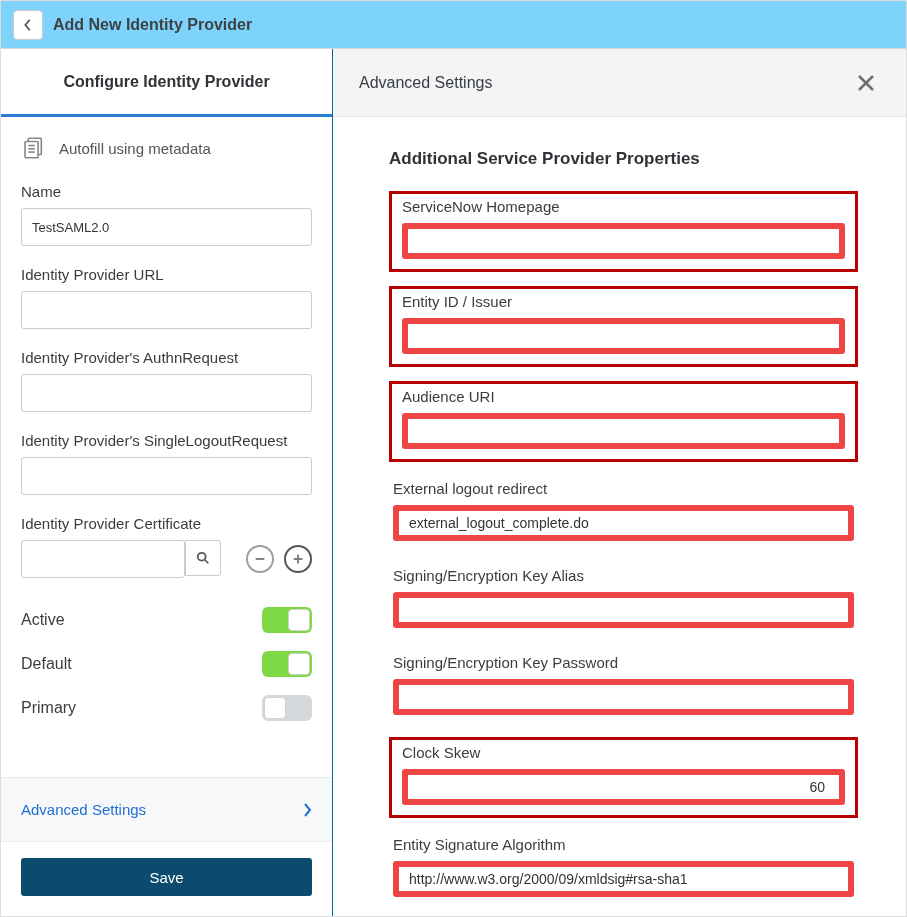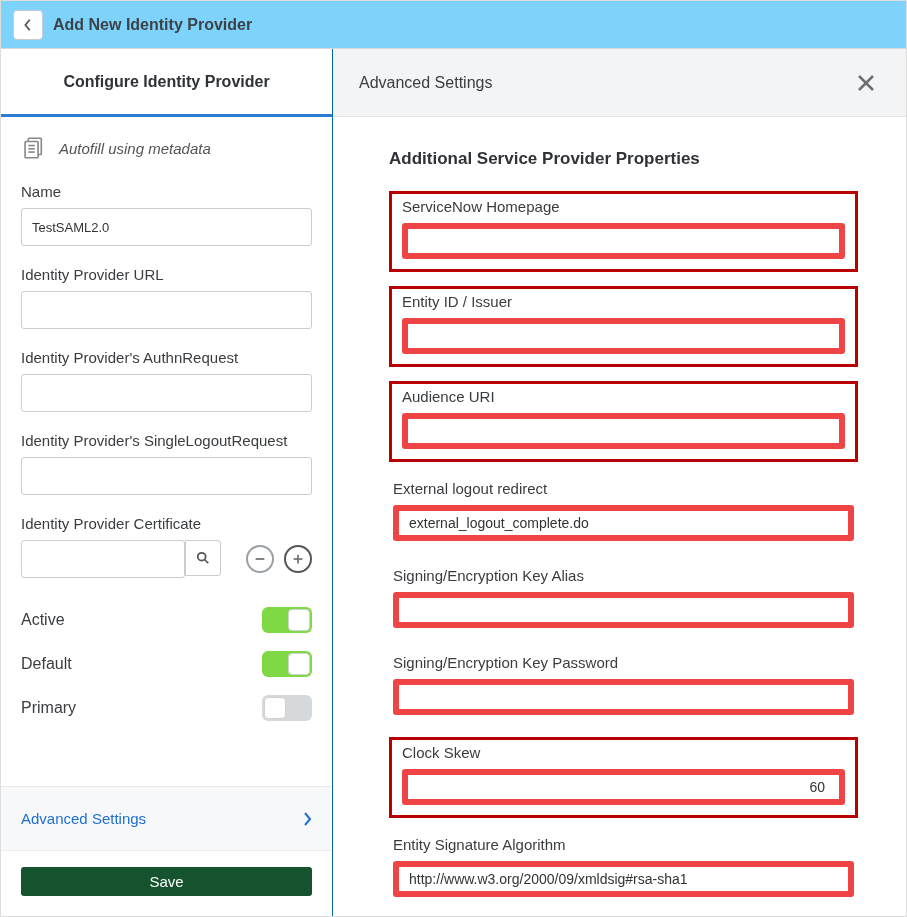--- a/index.html
+++ b/index.html
@@ -7,21 +7,21 @@
   .app { width:907px; height:917px; border:1px solid #ddd; display:flex; flex-direction:column; }
   .topbar { background:#7dd3fc; border-bottom:1px solid #d6d8db; display:flex; align-items:center; height:48px; padding:8px 12px; }
   .back-btn { width:30px; height:30px; border:1px solid #c8cbcf; border-radius:4px; background:#fff; display:flex; align-items:center; justify-content:center; cursor:pointer; margin-right:10px;}
   .back-btn svg { width:10px; height:14px; }
   .top-title { font-size:16px; font-weight:600; color:#3e4246; }
 
   .main { flex:1; display:flex; min-height:0; }
   .leftpane { width:332px; border-right:1px solid #0369a1; display:flex; flex-direction:column; }
   .lp-header { height:68px; display:flex; align-items:center; justify-content:center; border-bottom:3px solid #2b7cd3; font-size:16px; font-weight:700; color:#2f3337;}
   .lp-body { flex:1; overflow:auto; padding:18px 20px 10px 20px; }
-  .autofill { display:flex; align-items:center; gap:12px; margin-bottom:22px; color:#555; font-size:15px;font-style:italic;}
+  .autofill { display:flex; align-items:center; gap:12px; margin-bottom:22px; color:#555; font-size:15px;}
   .autofill svg { width:26px; height:26px; stroke:#888; }
 
   .field { margin-bottom:20px; }
   .field label { display:block; font-size:15px; color:#3a3d40; margin-bottom:8px; }
   .field input[type=text] { width:100%; height:38px; border:1px solid #c9ccd0; border-radius:3px; padding:6px 10px; font-size:13px; color:#333; background:#fff;}
   .cert-row { display:flex; align-items:center; gap:10px;}
   .cert-input-wrap { position:relative; flex:0 0 200px; display:flex; }
   .cert-input-wrap input { flex:1; height:36px; border:1px solid #c9ccd0; border-right:none; border-radius:3px 0 0 3px; padding:6px 8px; font-size:13px;}
   .cert-search { width:36px; height:36px; border:1px solid #c9ccd0; border-radius:0 3px 3px 0; background:#fff; display:flex; align-items:center; justify-content:center; cursor:pointer;}
   .cert-search svg { width:14px; height:14px; stroke:#555;}
@@ -34,21 +34,21 @@
   .toggle.on { background:#7ED945; }
   .toggle.on .knob { right:2px; }
   .toggle.off { background:#d6d9dc; }
   .toggle.off .knob { left:2px; }
 
   .adv-link-row { height:64px; border-top:1px solid #e9e9e9; background:#f7f8f9; display:flex; align-items:center; justify-content:space-between; padding:0 20px; cursor:pointer; margin-top:4px;}
   .adv-link-row span { color:#1f6fd0; font-size:15px; font-weight:500;}
   .adv-link-row svg { stroke:#1f6fd0; width:10px; height:16px;}
 
   .lp-footer { padding:16px 20px 20px 20px; border-top:1px solid #eee;}
-  .save-btn { width:100%; height:29px; background:#14532d; color:#fff; border:none; border-radius:3px; font-size:15px; font-weight:500; cursor:pointer;}
+  .save-btn { width:100%; height:38px; background:#0c4a6e; color:#fff; border:none; border-radius:3px; font-size:15px; font-weight:500; cursor:pointer;}
 
   .rightpane { flex:1; display:flex; flex-direction:column; background:#fff;}
   .rp-header { height:68px; background:#f3f4f6; border-bottom:1px solid #e1e3e5; display:flex; align-items:center; justify-content:space-between; padding:0 26px;}
   .rp-header-title { font-size:16px; font-weight:500; color:#3a3d40;}
   .rp-close { width:28px; height:28px; display:flex; align-items:center; justify-content:center; cursor:pointer;}
   .rp-close svg { width:20px; height:20px; stroke:#6d6f72;}
   .rp-body { flex:1; overflow:auto; padding:32px 48px 24px 56px;}
   .rp-section-title { font-size:17px; font-weight:700; color:#2f3337; margin-bottom:22px;}
   .rfield { margin-bottom:18px; padding:4px; }
   .rfield.hl { border:3px solid #b90000; padding:4px 10px 10px 10px; margin-bottom:14px;}

